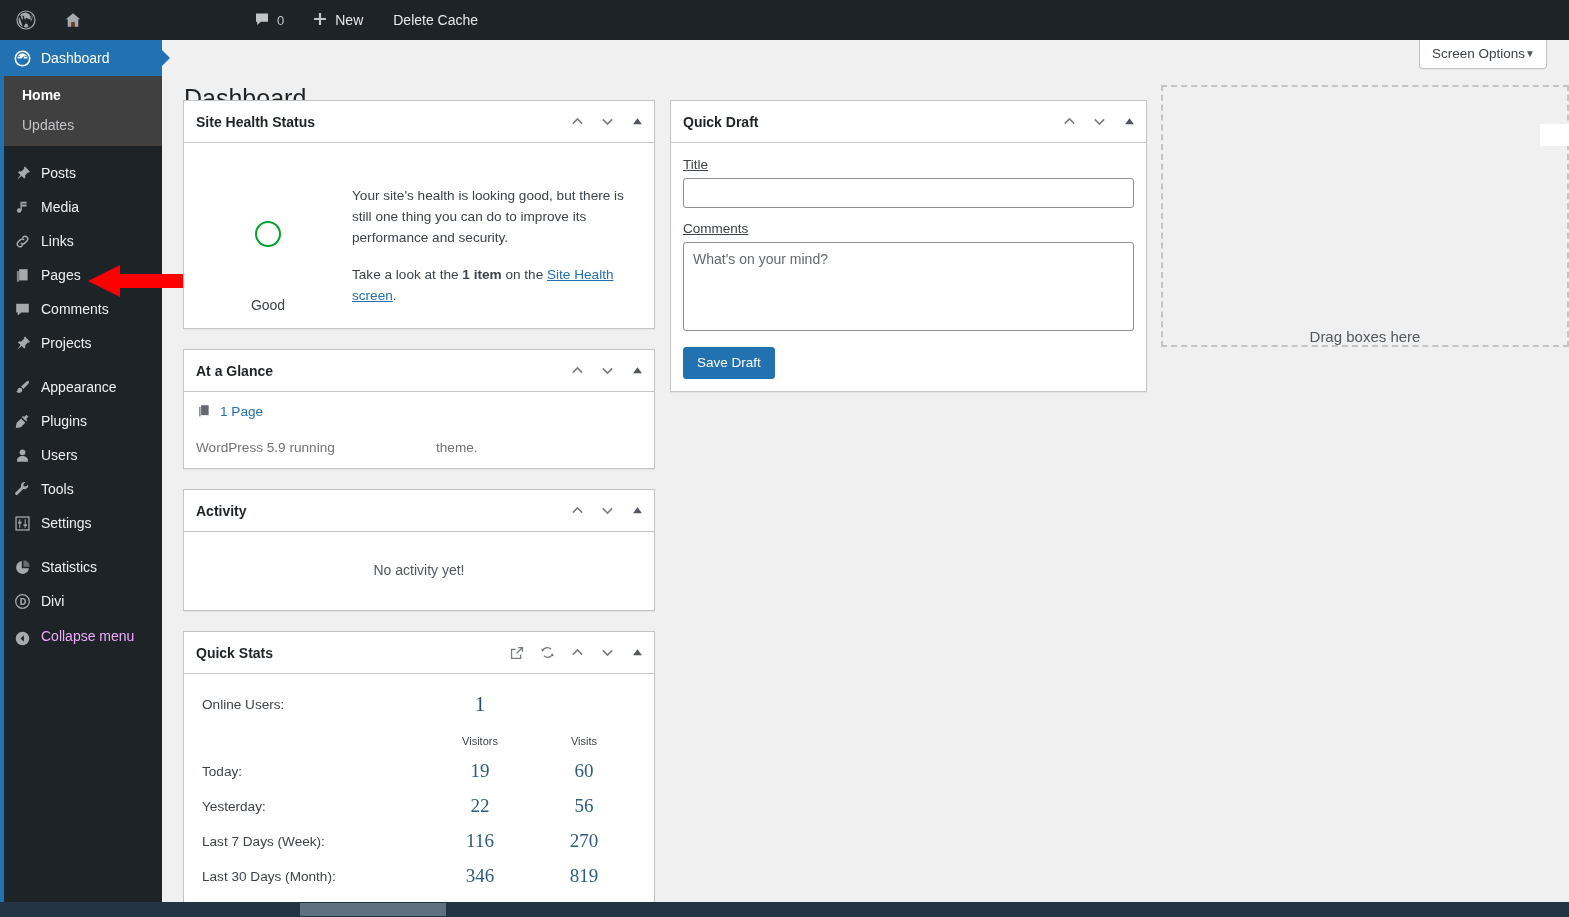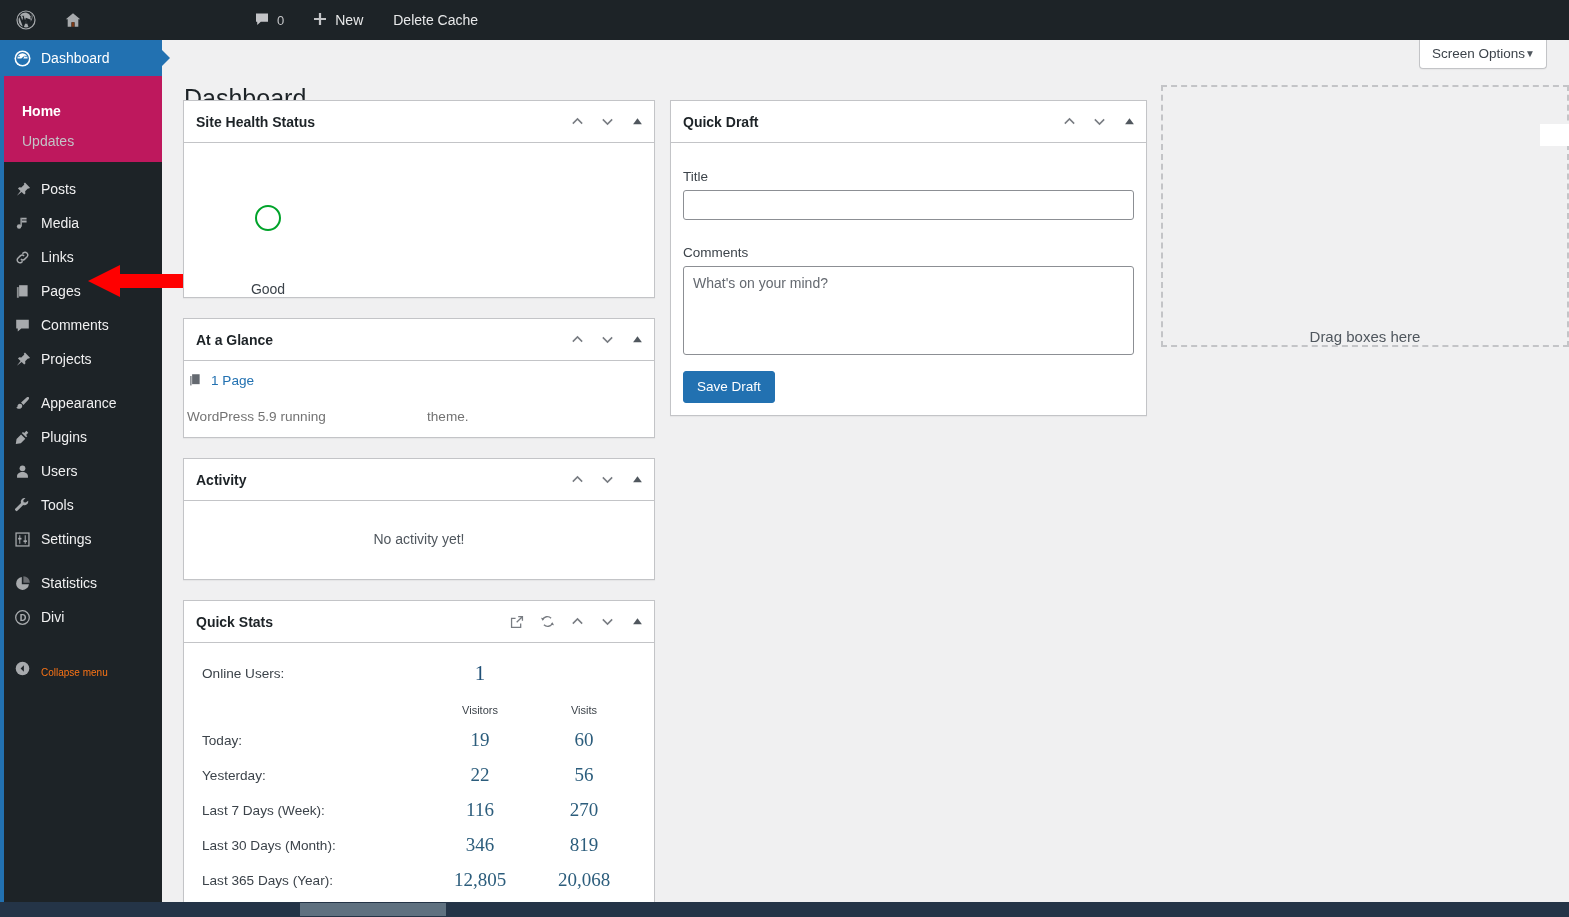--- a/index.html
+++ b/index.html
@@ -65,35 +65,35 @@
     height: 36px;
   }
   .menu-top.current .mt-icon { color: #fff; }
   .menu-top.current::after {
     content: ""; position: absolute; right: -8px; top: 50%;
     margin-top: -8px;
     border-style: solid; border-width: 8px 0 8px 8px;
     border-color: transparent transparent transparent #2271b1;
   }
 
-  #submenu-dashboard { background: #be185d; padding: 20px 0 6px 0; }
+  #submenu-dashboard { background: #404040; padding: 4px 0 6px 0; }
   .submenu-item {
     display: block; padding: 6px 0 6px 22px;
     font-size: 14px; color: #c3c4c7; cursor: pointer;
     line-height: 1.3;
   }
   .submenu-item.current { color: #fff; font-weight: 600; }
 
   .menu-sep { height: 10px; }
 
   
   #collapse-menu {
-    display: flex; align-items: flex-end;
+    display: flex; align-items: flex-start;
     height: 34px; padding-left: 12px;
-    color: #f97316; font-size: 10px; cursor: pointer;
+    color: #f0abfc; font-size: 14px; cursor: pointer;
   }
   #collapse-menu .mt-icon {
     width: 20px; min-width:20px; height:20px;
     display:flex; align-items:center; justify-content:center;
     margin-right: 9px; color:#a7aaad;
   }
 
   
   #pages-arrow {
     position: absolute;
@@ -181,21 +181,21 @@
   #health-label { margin-top: 6px; font-size: 14px; color: #3c434a; }
   #health-right {
     flex: 1; padding: 42px 26px 22px 0;
     font-size: 13.6px; color: #3c434a; line-height: 1.55;
   }
   #health-right p + p { margin-top: 16px; }
   #health-right a { color: #2271b1; text-decoration: underline; }
   #health-right b { font-weight: 700; }
 
   
-  #at-glance-inside { padding: 11px 12px 13px 3px; }
+  #at-glance-inside { padding: 11px 12px 13px 12px; }
   #glance-pages {
     display: flex; align-items: center; gap: 8px;
     font-size: 13.6px;
   }
   #glance-pages a { color: #2271b1; text-decoration: none; }
   #glance-version {
     margin-top: 21px;
     font-size: 13.6px; color: #737373;
     display: flex;
   }
@@ -205,21 +205,21 @@
   #activity-inside {
     padding: 30px 12px 32px 12px;
     text-align: center;
     font-size: 14px; color: #50575e;
   }
 
   
   #quick-draft-inside { padding: 12px; }
   .qd-label {
     display: block; font-size: 13.5px; color: #3c434a;
-    margin-bottom: 6px; margin-top: 14px;
+    margin-bottom: 6px; margin-top: 2px; text-decoration: underline;
   }
   #qd-title-input {
     width: 100%; height: 30px;
     border: 1px solid #8c8f94; border-radius: 3px;
     padding: 0 8px; font-size: 14px;
     font-family: "Liberation Sans", sans-serif;
     color: #2c3338; background: #fff;
     outline: none;
   }
   #qd-content-area {
@@ -544,20 +544,24 @@
             <svg width="11" height="11" viewBox="0 0 10 10">
                 <path fill="currentColor" d="M5 2 9 7.5H1z"></path>
               </svg>
           </span>
         </div>
       </div>
       <div class="inside" id="site-health-inside">
         <div id="health-left">
           <div id="health-circle"></div>
           <div id="health-label">Good</div>
+        </div>
+        <div id="health-right">
+          <p>Your site's health is looking good, but there is still one thing you can do to improve its performance and security.</p>
+          <p><span>Take a look at the </span><b>1 item</b><span> on the </span><a href="#">Site Health screen</a><span>.</span></p>
         </div>
       </div>
     </div>
 
     <div class="postbox">
       <div class="postbox-header">
         <h2 class="hndle">At a Glance</h2>
         <div class="handle-actions">
           <span class="handle-btn order-higher">
             <svg width="17" height="17" viewBox="0 0 20 20">

